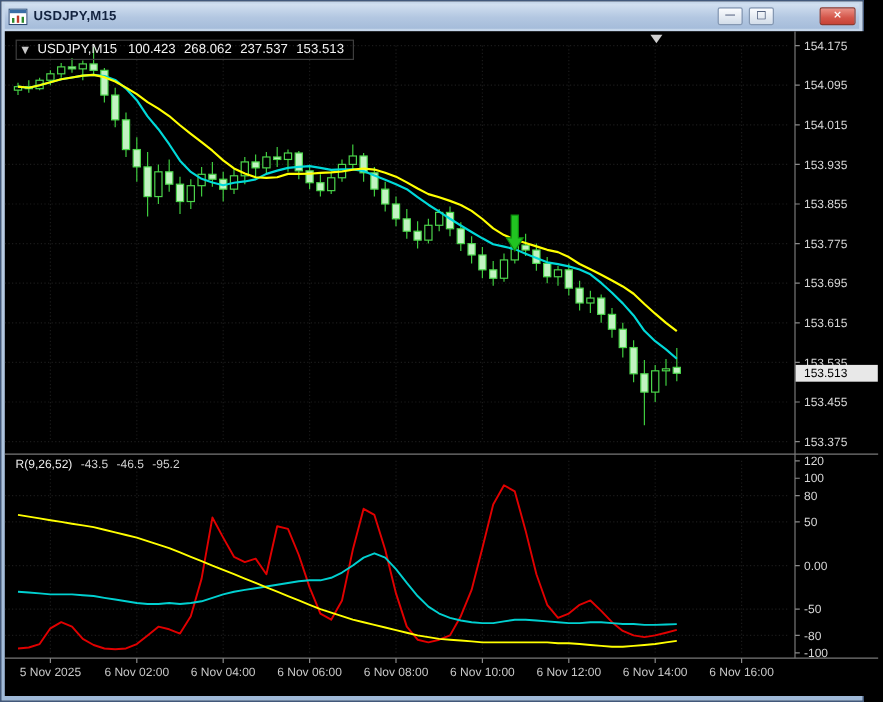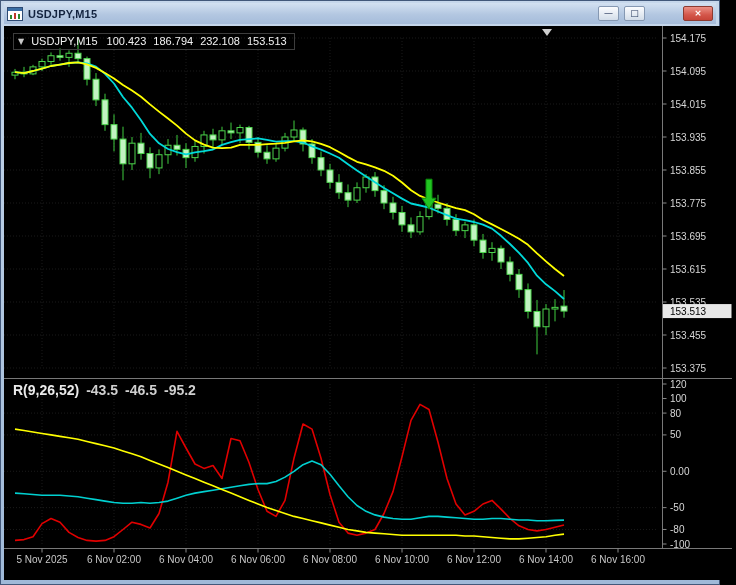--- a/index.html
+++ b/index.html
@@ -16,21 +16,21 @@
           font-size:9px;line-height:13px;color:#25365a;cursor:pointer;}
   .winbtn.close{width:30px;margin-left:33px;border-color:#8d3a30;
           background:linear-gradient(#eb9186,#d4564a 60%,#c74438);color:#fff;font-weight:bold;}
   .client{position:absolute;left:3px;top:25px;width:728px;height:554px;background:#000;}
   svg{display:block;}
   .chart-header{position:absolute;left:9px;top:7px;display:flex;align-items:center;gap:7px;
                 border:1px solid #3d3d3d;padding:1px 7px 2px 4px;color:#f2f2f2;font-size:11px;}
   .chart-header .dd{color:#c9c9c9;font-size:8px;cursor:pointer;
                     font-family:"DejaVu Sans","Liberation Sans",sans-serif;}
   .chart-header .sym{margin-right:2px;}
-  .ind-header{position:absolute;left:9px;top:356px;display:flex;gap:7px;color:#eaeaea;font-size:14px;font-weight:bold;}
+  .ind-header{position:absolute;left:9px;top:356px;display:flex;gap:7px;color:#eaeaea;font-size:10px;}
   .ind-header .iv{color:#cfcfcf;}
 </style>
 </head>
 <body>
 
 <div class="window">
   <div class="titlebar">
     <span class="win-icon">
       <svg width="16" height="14" viewBox="0 0 16 14">
         <rect x="0.5" y="0.5" width="15" height="13" fill="#ffffff" stroke="#2d4a74"></rect>
@@ -408,22 +408,22 @@
           <line x1="614" y1="522.5" x2="614" y2="526.5" stroke="#8a8a8a"></line>
           <text x="614" y="537">6 Nov 16:00</text>
         </g>
         <polygon points="538,3 548,3 543,10" fill="#cfcfcf"></polygon>
       </svg>
 
     <div class="chart-header">
       <span class="dd">▼</span>
       <span class="sym">USDJPY,M15</span>
       <span>100.423</span>
-      <span>186.794</span>
-      <span>232.108</span>
+      <span>268.062</span>
+      <span>237.537</span>
       <span>153.513</span>
     </div>
 
     <div class="ind-header">
       <span>R(9,26,52)</span>
       <span class="iv">-43.5</span>
       <span class="iv">-46.5</span>
       <span class="iv">-95.2</span>
     </div>
   </div>

